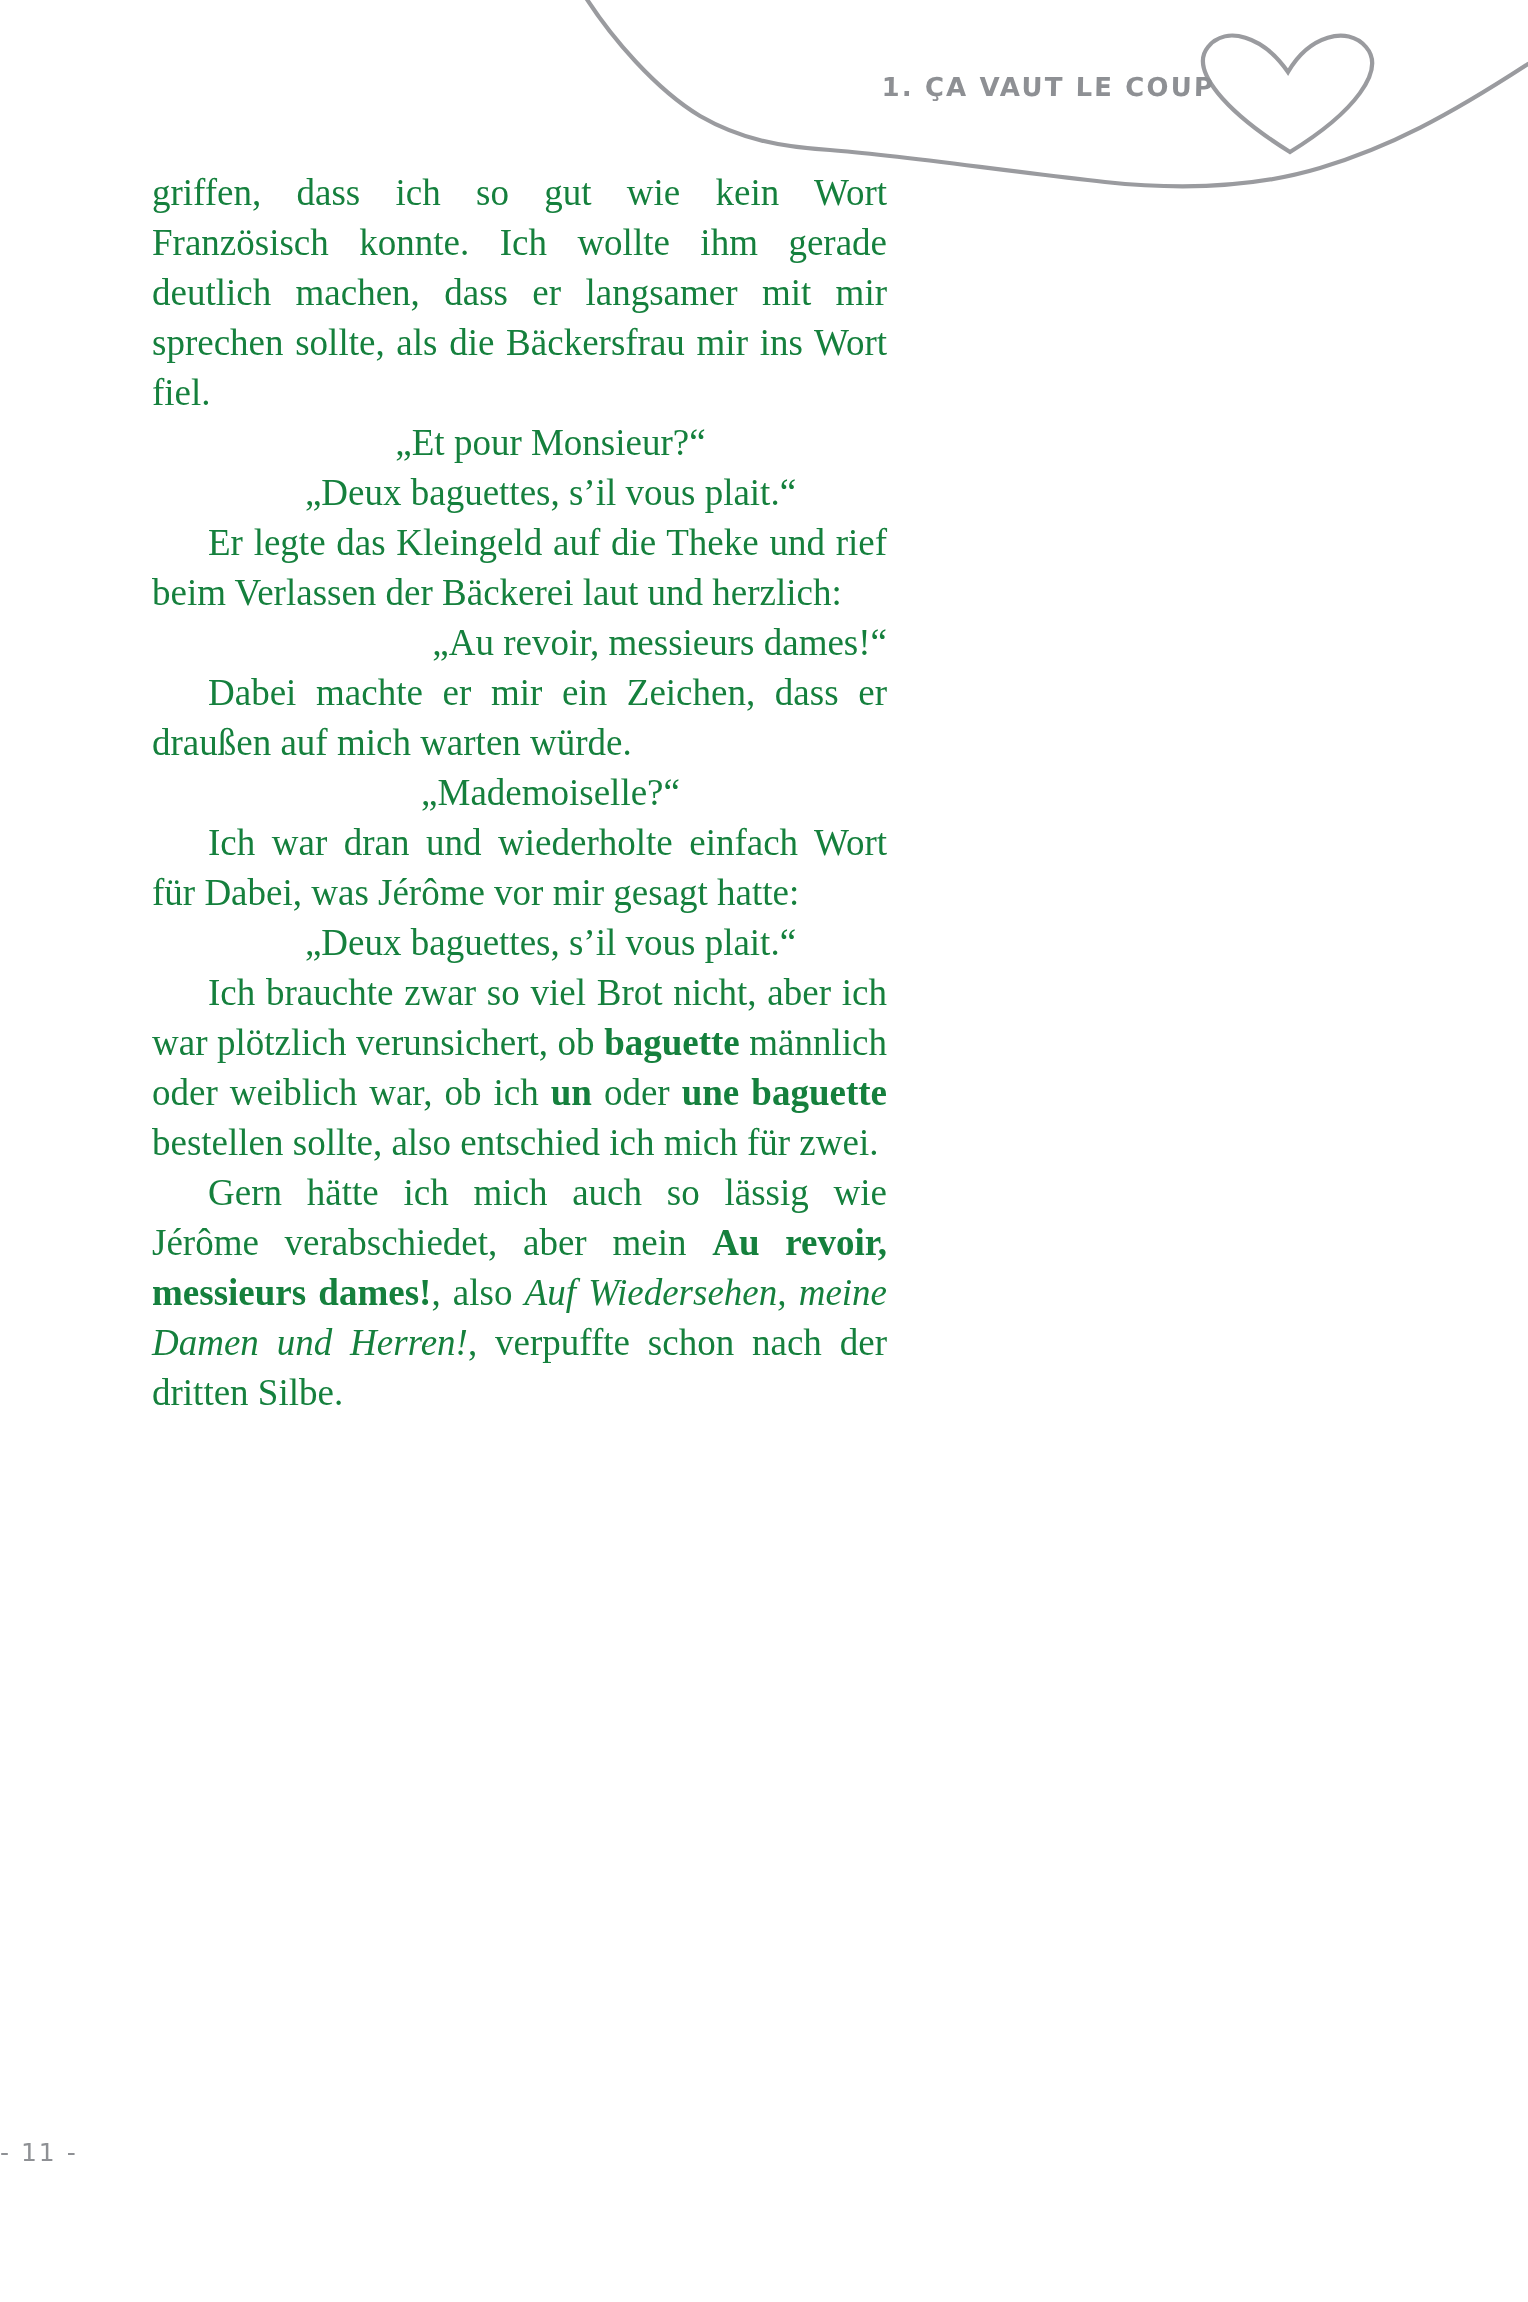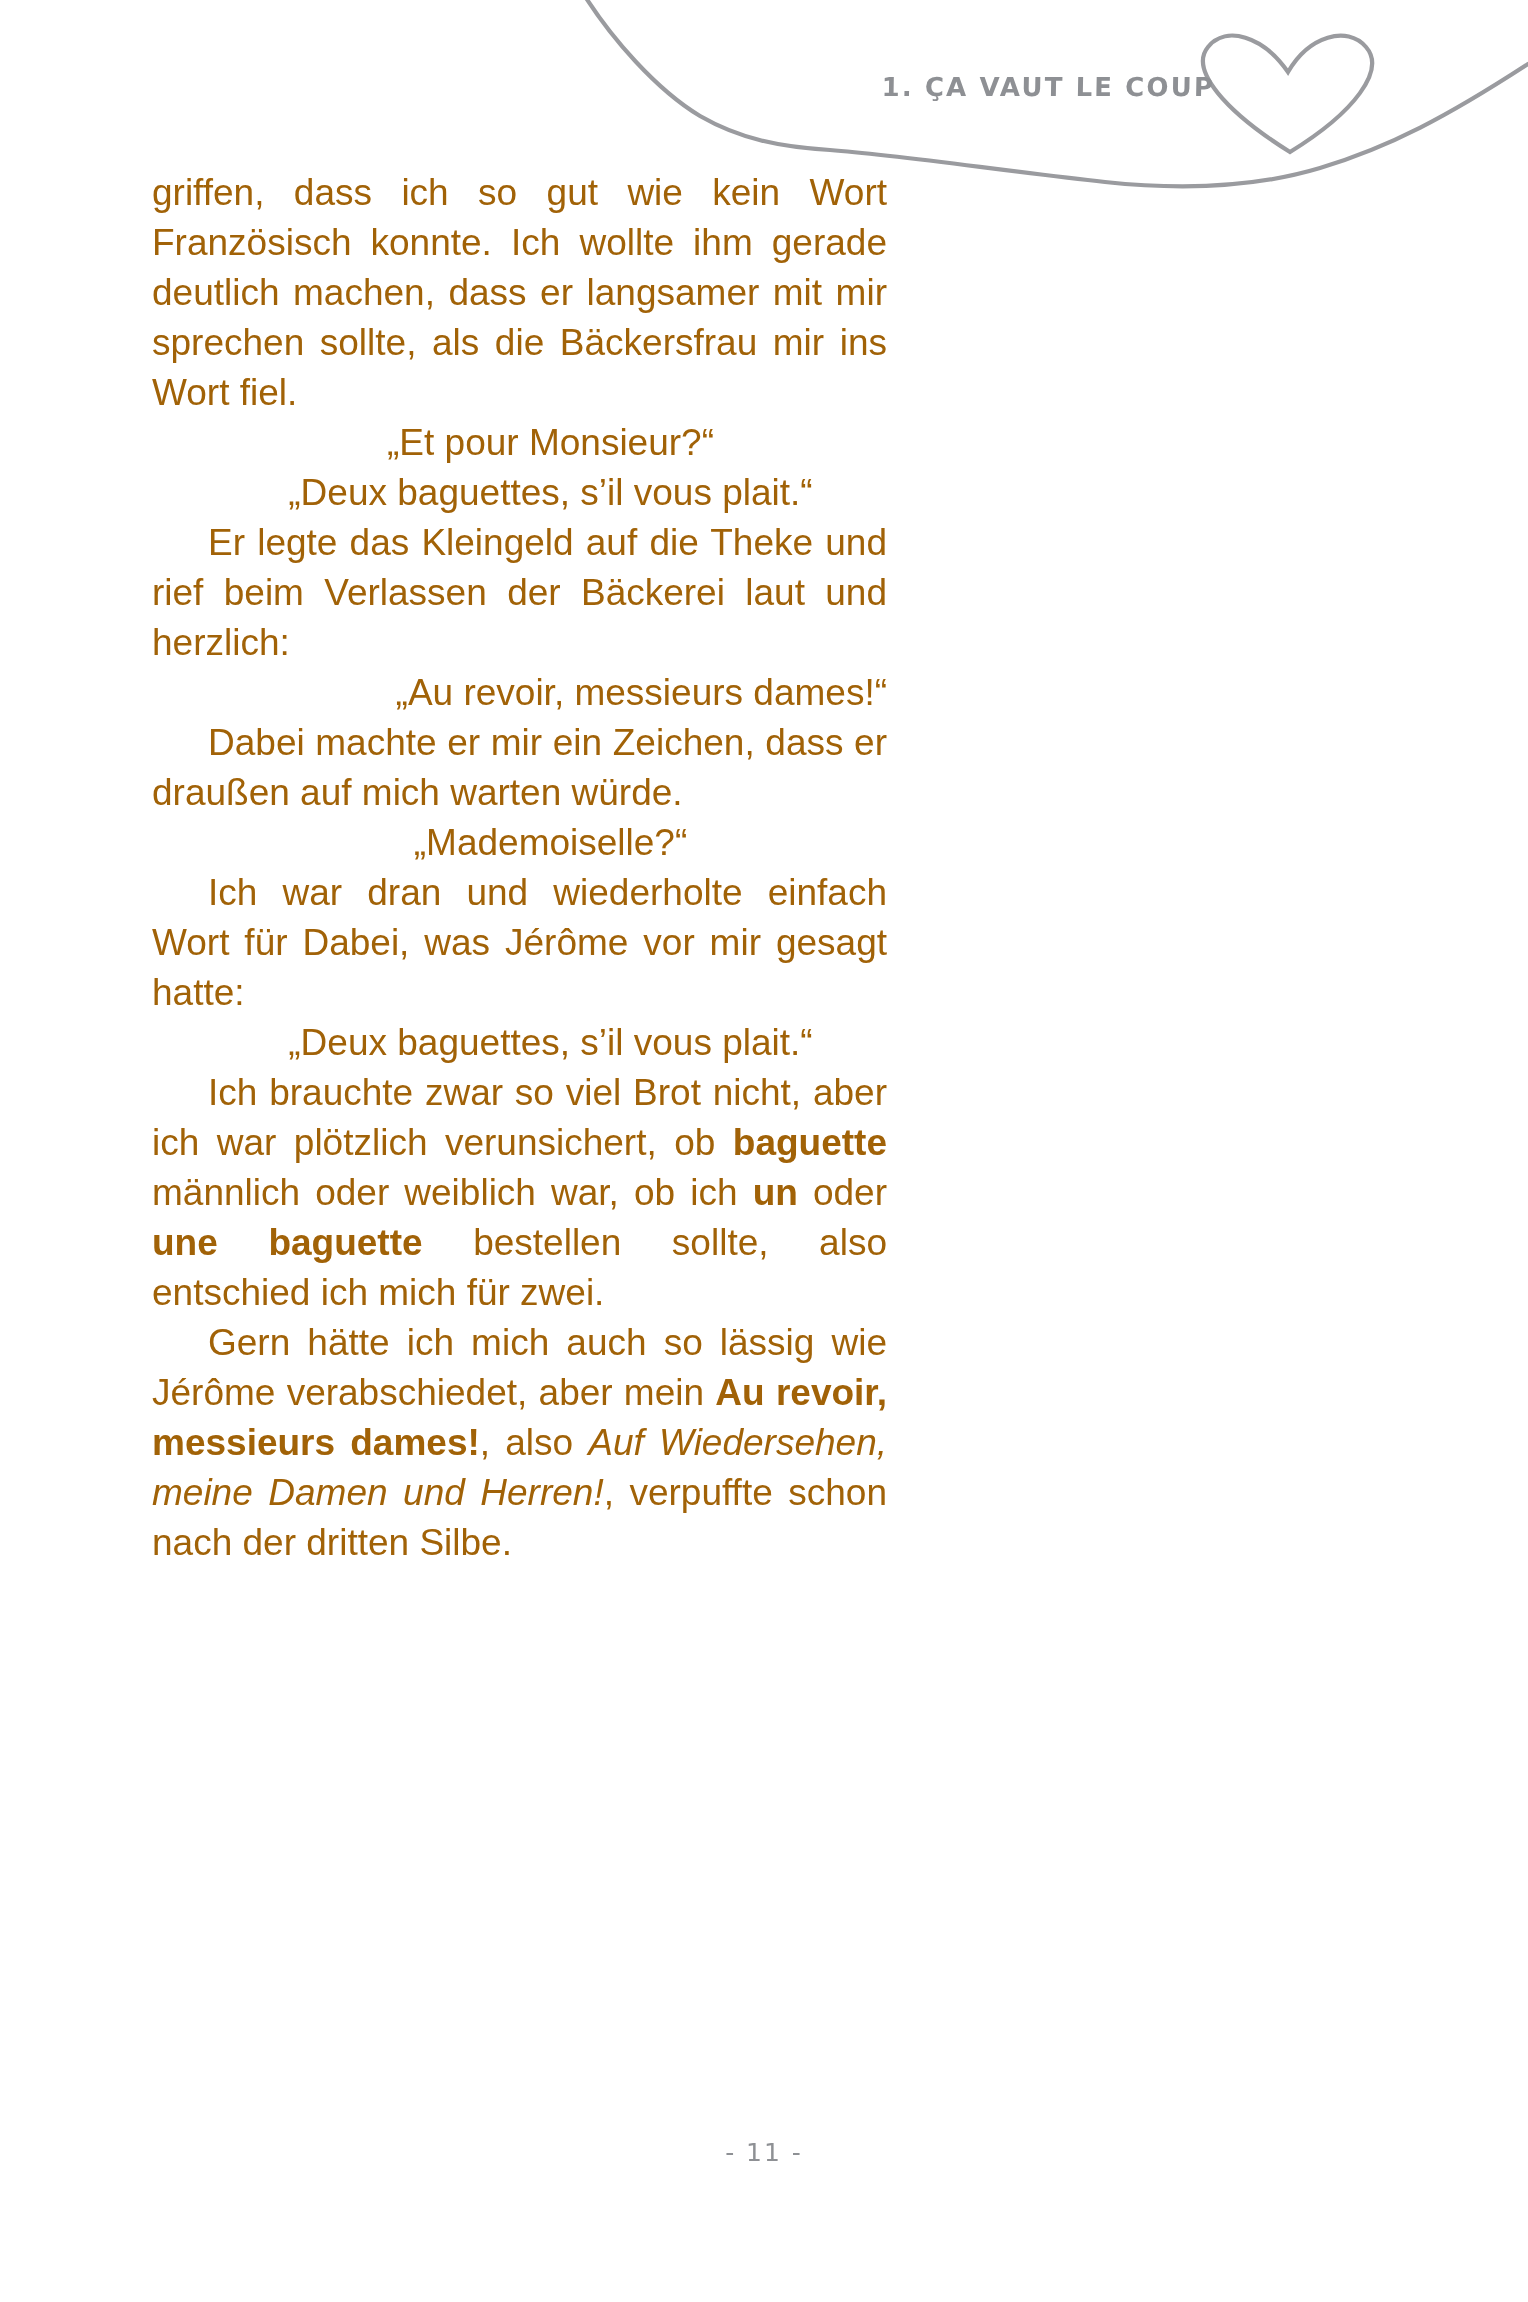--- a/index.html
+++ b/index.html
@@ -57,26 +57,26 @@
     position: absolute;
     left: 152px;
     top: 168px;
     width: 735px;
   }
 
   .para {
     margin: 0;
     font-size: 37px;
     line-height: 50px;
-    color: #a16207;
+    color: #15803d;
     text-align: justify;
     text-justify: inter-word;
     hyphens: none;
     font-stretch: condensed;
-    font-family: Liberation Sans, sans-serif;
+    font-family: Liberation Serif, serif;
   }
   .para.flush { text-indent: 0; }
   .para.indent { text-indent: 56px; }
   
   .para.dialogue {
     text-indent: 62px;
     text-align: center;
   }
   .para.dialogue-wide {
     text-indent: 72px;
@@ -85,21 +85,21 @@
 
   b, strong { font-weight: 700; }
   i, em { font-style: italic; }
 
   
   .folio {
     position: absolute;
     left: 0;
     top: 2138px;
     width: 1528px;
-    text-align: center;
+    text-align: left;
     font-family: "DejaVu Sans", "Liberation Sans", sans-serif;
     font-size: 25px;
     font-weight: 500;
     letter-spacing: 2px;
     color: #8e9094;
   }
 </style>
 </head>
 <body>
 

